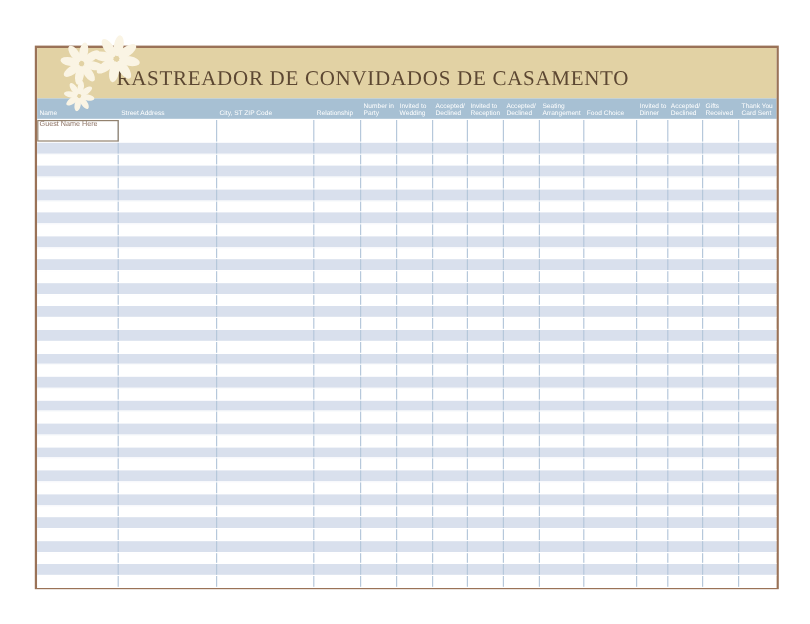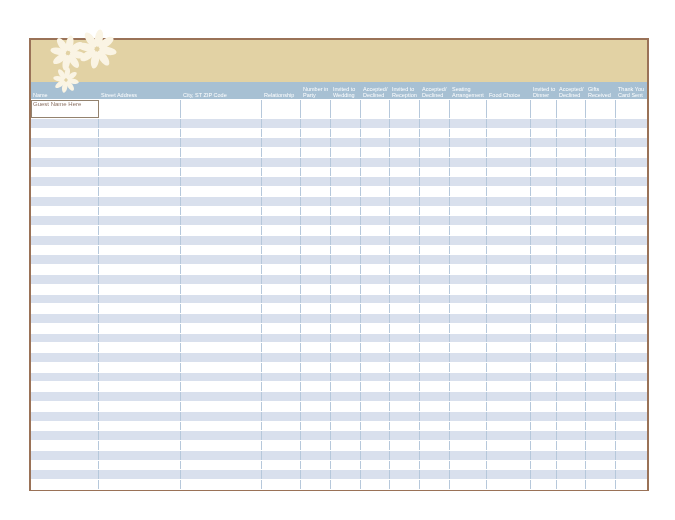--- a/index.html
+++ b/index.html
@@ -103,20 +103,21 @@
           <ellipse cx="0" cy="-11" rx="4" ry="8.8" fill="#faf4e4" transform="rotate(55)"></ellipse>
           <ellipse cx="0" cy="-11" rx="4" ry="8.8" fill="#faf4e4" transform="rotate(100)"></ellipse>
           <ellipse cx="0" cy="-11" rx="4" ry="8.8" fill="#faf4e4" transform="rotate(145)"></ellipse>
           <ellipse cx="0" cy="-11" rx="4" ry="8.8" fill="#faf4e4" transform="rotate(190)"></ellipse>
           <ellipse cx="0" cy="-11" rx="4" ry="8.8" fill="#faf4e4" transform="rotate(235)"></ellipse>
           <ellipse cx="0" cy="-11" rx="4" ry="8.8" fill="#faf4e4" transform="rotate(280)"></ellipse>
           <ellipse cx="0" cy="-11" rx="4" ry="8.8" fill="#faf4e4" transform="rotate(325)"></ellipse>
           <circle r="2.1" fill="#e2d2a4"></circle>
         </svg>
       </div>
+    <h1 class="title">RASTREADOR DE CONVIDADOS DE CASAMENTO</h1>
   </div>
   <div class="colheader" id="colheader" style="grid-template-columns: 68px 82px 81px 39px 30px 30px 29px 30px 30px 37px 44px 26px 29px 30px 1fr;">
       <div class="hcell">Name</div>
       <div class="hcell">Street Address</div>
       <div class="hcell">City, ST ZIP Code</div>
       <div class="hcell">Relationship</div>
       <div class="hcell">Number in Party</div>
       <div class="hcell">Invited to Wedding</div>
       <div class="hcell">Accepted/Declined</div>
       <div class="hcell">Invited to Reception</div>

